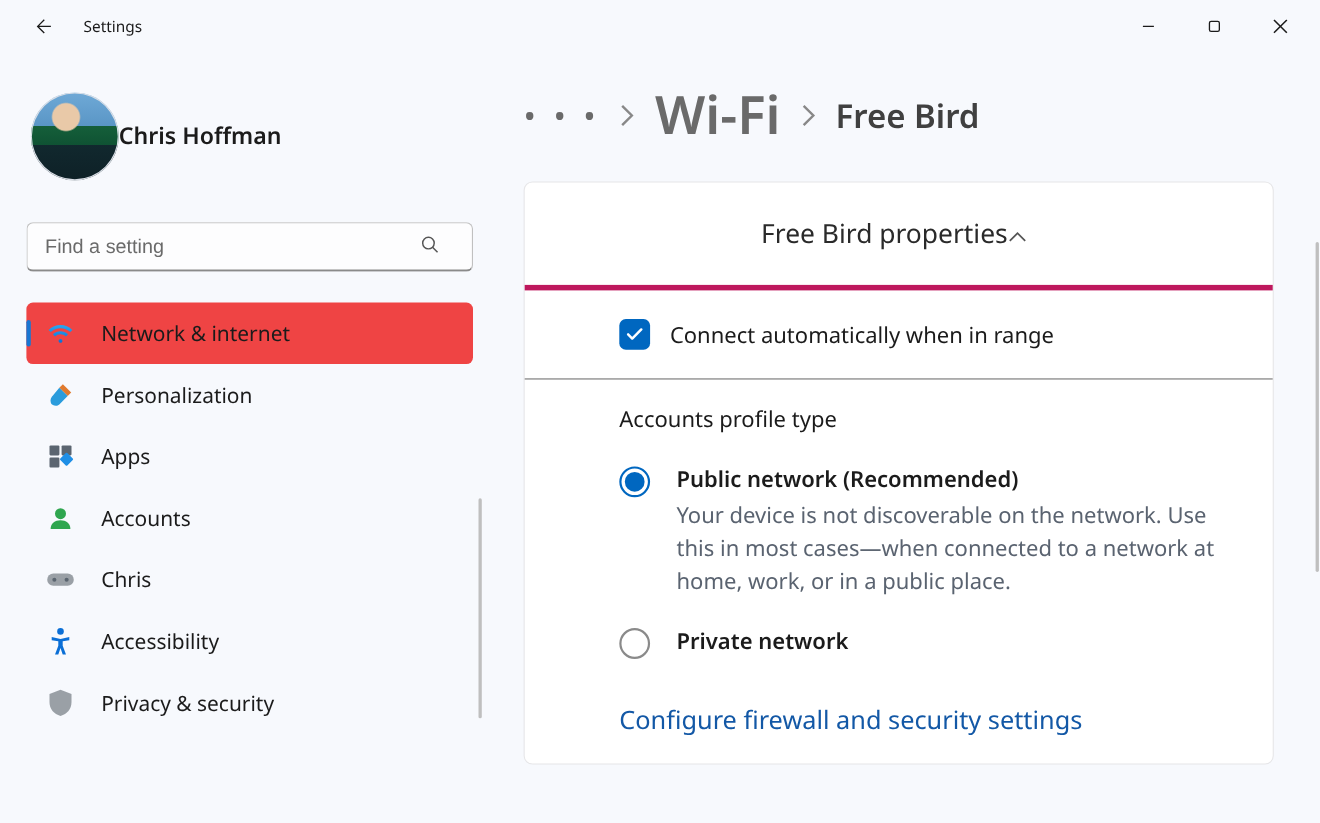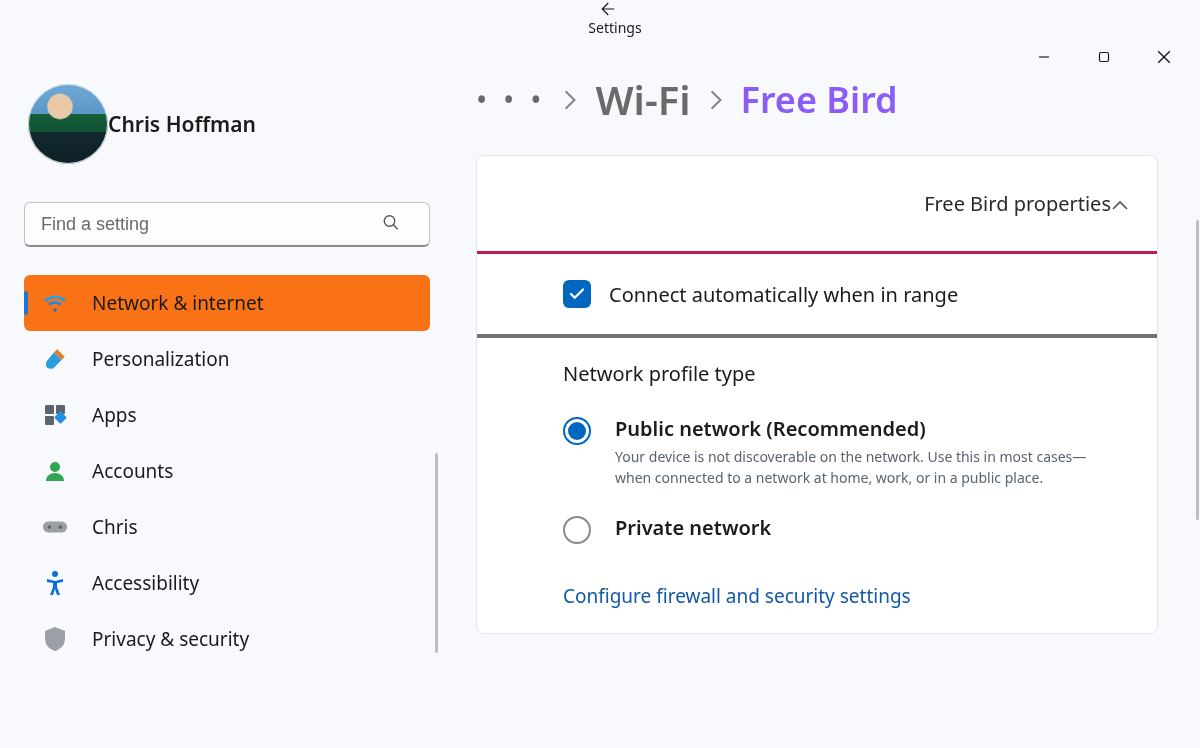--- a/index.html
+++ b/index.html
@@ -10,21 +10,20 @@
     color: #1b1b1b;
     position: relative;
   }
 
   
   .titlebar {
     height: 48px;
     display: flex;
     align-items: center;
     padding: 0 6px 0 18px;
-    flex-direction: column;
   }
   .titlebar .back {
     width: 40px; height: 40px;
     display: flex; align-items: center; justify-content: center;
     border-radius: 6px;
     cursor: pointer;
   }
   .titlebar .appname {
     font-size: 14px;
     margin-left: 18px;
@@ -105,21 +104,21 @@
     align-items: center;
     padding-left: 18px;
     gap: 24px;
     font-size: 19px;
     border-radius: 6px;
     cursor: pointer;
     color: #1b1b1b;
     position: relative;
   }
   .nav-item.selected {
-    background: #f97316;
+    background: #ef4444;
   }
   .nav-item.selected::before {
     content: "";
     position: absolute;
     left: 0; top: 16px; bottom: 16px;
     width: 4px;
     background: #1976d2;
     border-radius: 2px;
   }
   .nav-item .nav-icon {
@@ -144,57 +143,57 @@
   }
   .breadcrumb {
     display: flex;
     align-items: center;
     gap: 18px;
     color: #6a6a6a;
   }
   .bc-ellipsis { font-size: 30px; letter-spacing: 4px; color: #6a6a6a; line-height: 1; cursor: pointer;}
   .bc-sep { color: #6a6a6a; }
   .bc-link {
-    font-size: 40px;
+    font-size: 48px;
     font-weight: 600;
     color: #6a6a6a;
     cursor: pointer;
   }
   .bc-current {
-    font-size: 36px;
+    font-size: 30px;
     font-weight: 600;
-    color: #8b5cf6;
+    color: #404040;
   }
 
   .card {
     margin-top: 28px;
     background: #ffffff;
     border: 1px solid #e6e6e8;
     border-radius: 8px;
     width: 682px;
   }
   .card-header {
     height: 98px;
     padding: 0 28px 0 20px;
     display: flex;
     align-items: center;
-    justify-content: flex-end;
-    font-size: 20px;
+    justify-content: center;
+    font-size: 24px;
     color: #2a2a2a;
-    border-bottom: 3px solid #be185d;
+    border-bottom: 5px solid #be185d;
     cursor: pointer;
   }
   .card-header .chev { color: #555; }
 
   .row-autoconnect {
     display: flex;
     align-items: center;
     gap: 18px;
     padding: 26px 20px 26px 86px;
-    border-bottom: 4px solid #737373;
+    border-bottom: 1px solid #737373;
     font-size: 20px;
   }
   .checkbox {
     width: 28px; height: 28px;
     border-radius: 6px;
     background: #0067c0;
     display: flex; align-items: center; justify-content: center;
     cursor: pointer;
     flex-shrink: 0;
   }
@@ -230,31 +229,31 @@
     background: #0067c0;
     border-radius: 50%;
   }
   .radio-text strong {
     font-size: 20px;
     font-weight: 600;
     display: block;
     margin-bottom: 4px;
   }
   .radio-text p {
-    font-size: 14px;
+    font-size: 20px;
     line-height: 1.5;
     color: #5a6370;
     max-width: 490px;
   }
   .link-row {
     padding: 2px 0 24px 86px;
   }
   .link {
     color: #1358a6;
-    font-size: 19px;
+    font-size: 23px;
     cursor: pointer;
   }
 
   .right-scrollbar {
     position: absolute;
     right: 1px;
     top: 172px;
     width: 3px;
     height: 300px;
     background: #bfbfbf;
@@ -422,21 +421,21 @@
       <div class="row-autoconnect">
         <span class="checkbox">
           <svg width="18" height="18" viewBox="0 0 24 24" fill="none" stroke="#fff" stroke-width="3" stroke-linecap="round" stroke-linejoin="round">
               <path d="M4 12l5 5L20 6"></path>
             </svg>
         </span>
         <span>Connect automatically when in range</span>
       </div>
 
       <div class="section">
-        <div class="section-title">Network profile type</div>
+        <div class="section-title">Accounts profile type</div>
 
         <div class="radio-row">
           <span class="radio checked"></span>
           <div class="radio-text">
             <strong>Public network (Recommended)</strong>
             <p>Your device is not discoverable on the network. Use this in most cases—when connected to a network at home, work, or in a public place.</p>
           </div>
         </div>
 
         <div class="radio-row">

